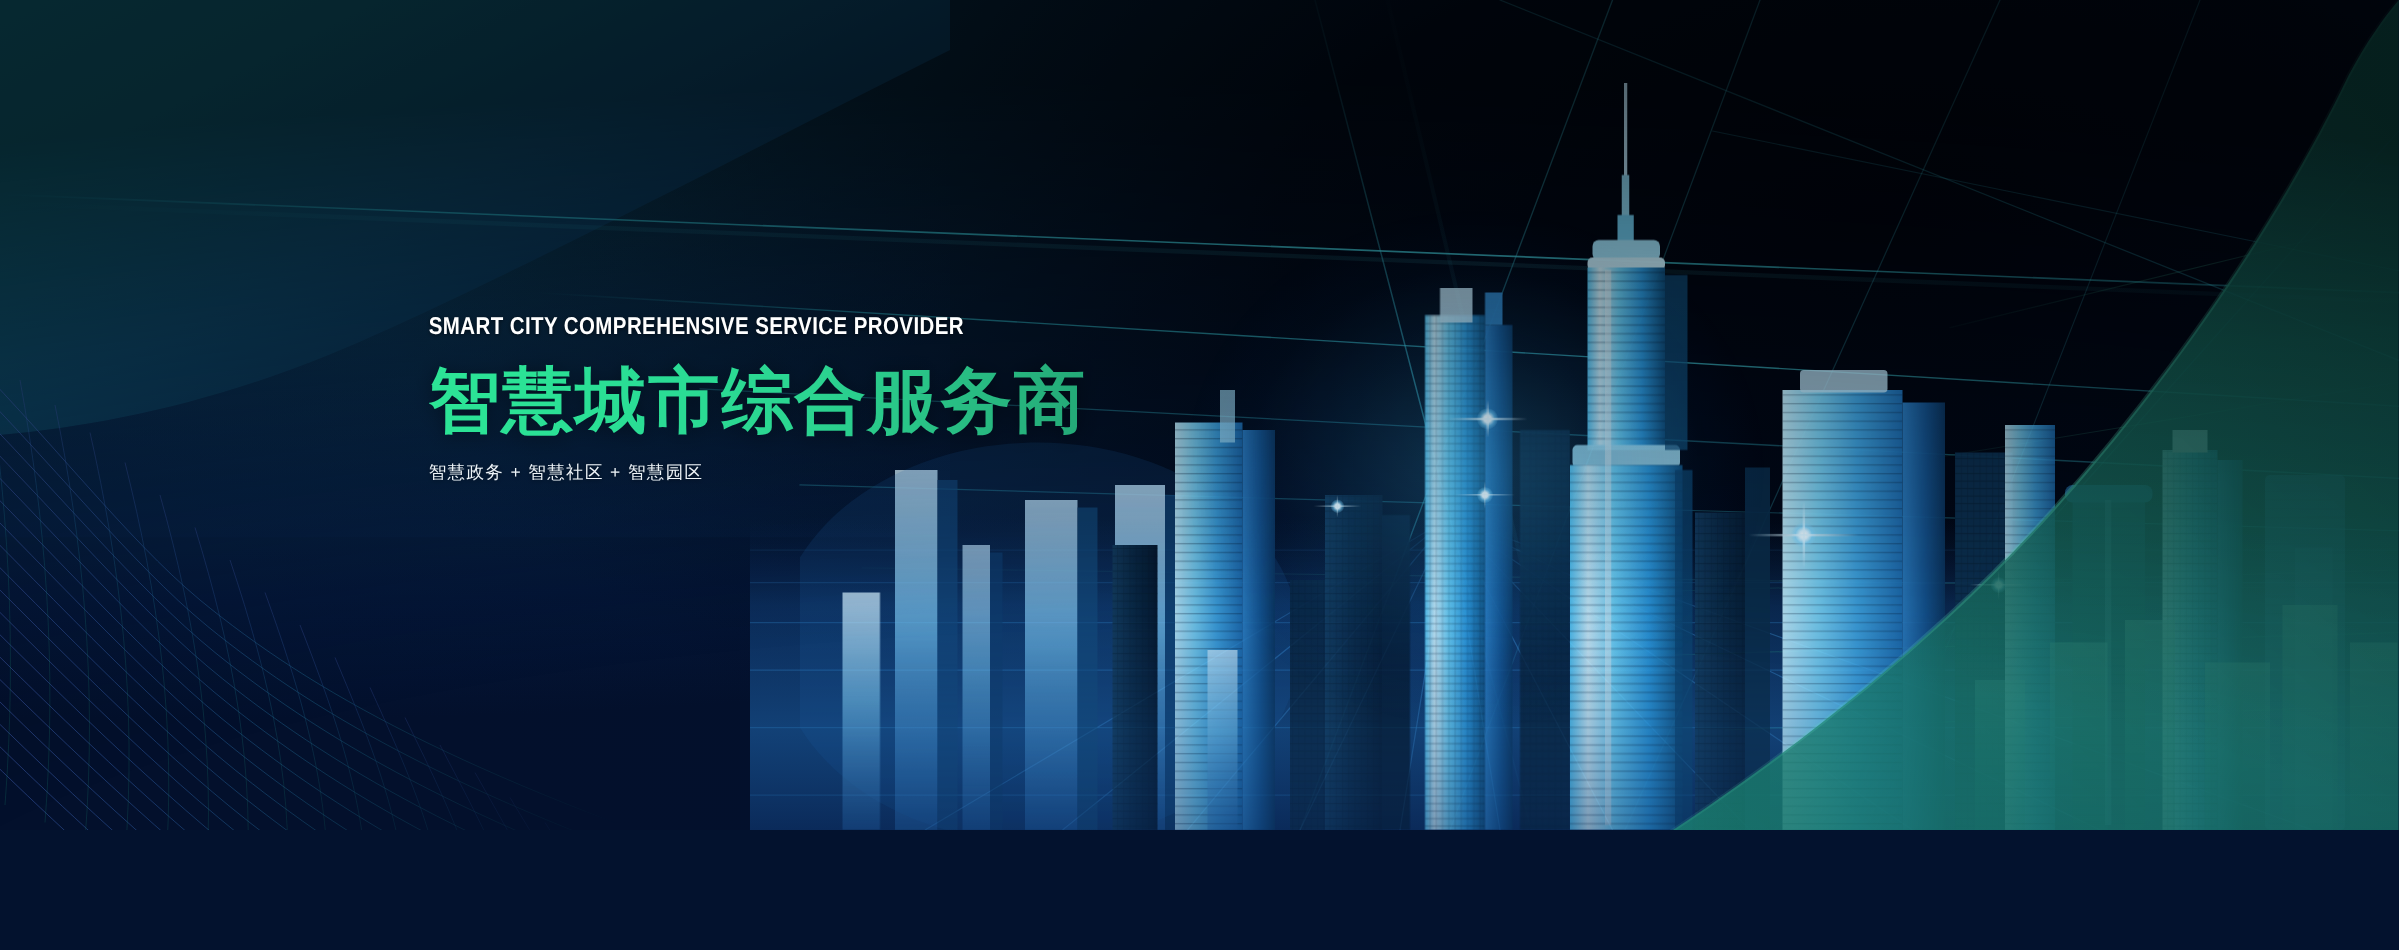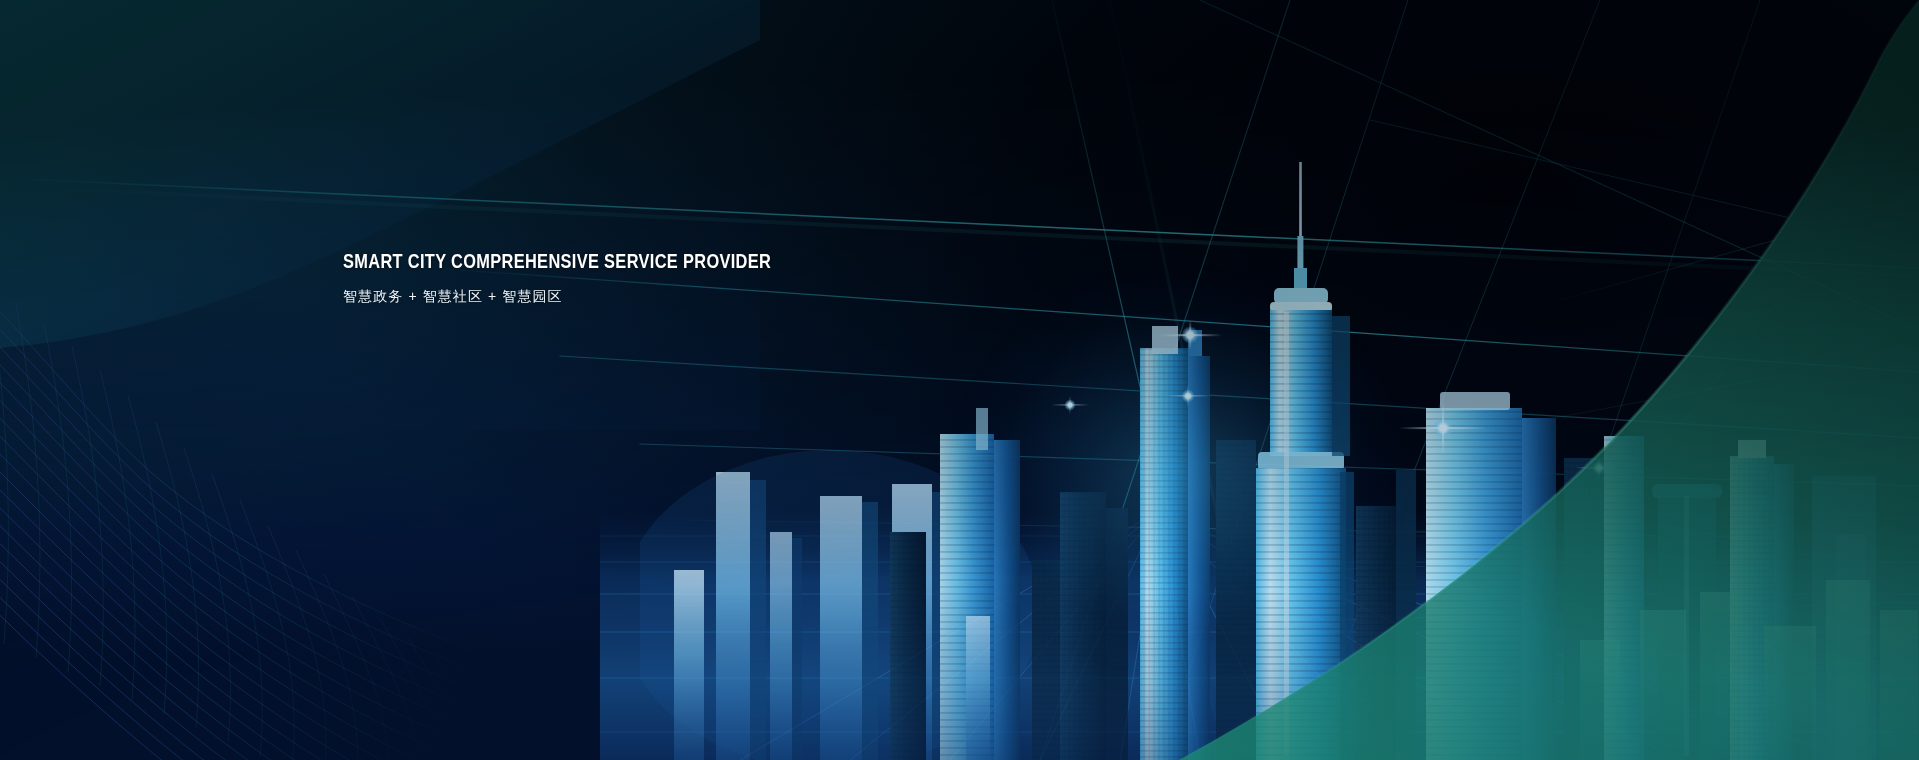--- a/index.html
+++ b/index.html
@@ -6,21 +6,21 @@
   * { margin:0; padding:0; box-sizing:border-box; }
   html, body {
     width:1919px; height:760px;
     overflow:hidden;
     background:#03122e;
     font-family:"Liberation Sans", sans-serif;
   }
 
   .banner {
     position:relative;
-    width:1919px; height:760px;
+    width:1919px; height:664px;
     overflow:hidden;
     background:#041331;
   }
 
   
   .sky-base {
     position:absolute; inset:0;
     background:
       radial-gradient(120% 95% at 8% 6%, #14506e 0%, #0d4459 22%, #0a3450 38%, #062343 55%, #04173a 70%, #03102c 85%);
   }
@@ -557,16 +557,17 @@
 
       <path d="M740,0 L740,760 L0,760 C110,700 250,612 380,492 C500,382 626,214 700,60 C714,34 728,14 740,0 Z" fill="url(#greenSw)"></path>
       <path d="M0,760 C110,700 250,612 380,492 C500,382 626,214 700,60 C714,34 728,14 740,0" fill="none" stroke="url(#greenEdgeGlow)" stroke-width="3"></path>
     </svg>
   </div>
 
   <div class="sky-vignette"></div>
 
   <div class="copy">
     <div class="eyebrow">SMART CITY COMPREHENSIVE SERVICE PROVIDER</div>
+    <div class="headline">智慧城市综合服务商</div>
     <div class="subline">智慧政务 + 智慧社区 + 智慧园区</div>
   </div>
 
 </div>
 
 </body></html>

